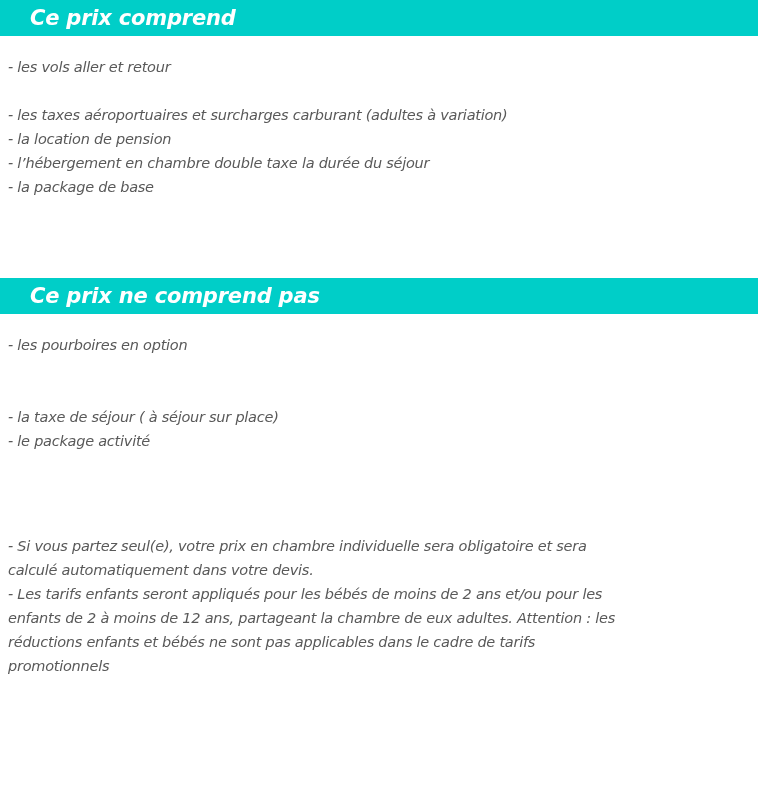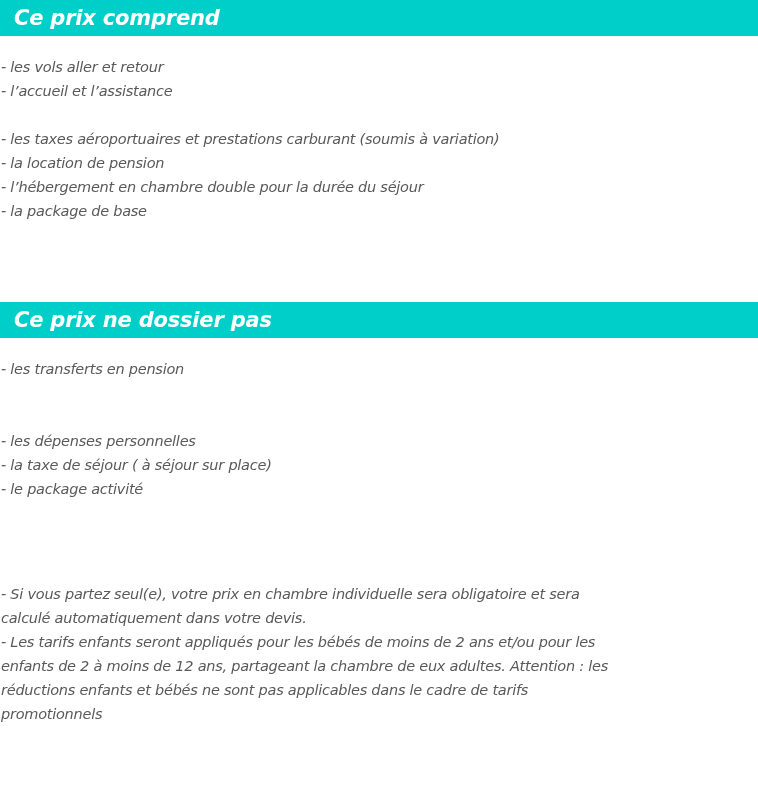--- a/index.html
+++ b/index.html
@@ -21,37 +21,37 @@
     position: relative;
     background: #ffffff;
   }
 
   
   .section-header {
     background: #00cec8;
     height: 36px;
     display: flex;
     align-items: center;
-    padding: 0 0 0 14px;
+    padding: 0 0 0 30px;
     box-sizing: border-box;
   }
   .section-header .title {
     color: #ffffff;
     font-family: "DejaVu Sans", sans-serif;
     font-style: italic;
     font-weight: bold;
     font-size: 21px;
     line-height: 21px;
     letter-spacing: -0.2px;
     white-space: nowrap;
   }
 
   
   .section-body {
-    padding: 0 0 0 1px;
+    padding: 0 0 0 8px;
   }
   .line {
     color: #595959;
     font-family: "DejaVu Sans", sans-serif;
     font-style: italic;
     font-size: 14.5px;
     line-height: 24px;
     white-space: nowrap;
     letter-spacing: -0.25px;
   }
@@ -75,40 +75,38 @@
 
 <div class="page">
 
   <div class="section">
     <div class="section-header">
       <span class="title">Ce prix comprend</span>
     </div>
     <div class="gap-after-header"></div>
     <div class="section-body">
       <div class="line">- les vols aller et retour</div>
-      <div class="line">- l’accueil et l’assistance</div>
       <div class="spacer-line"></div>
-      <div class="line">- les taxes aéroportuaires et prestations carburant (soumis à variation)</div>
+      <div class="line">- les taxes aéroportuaires et surcharges carburant (adultes à variation)</div>
       <div class="line">- la location de pension</div>
-      <div class="line">- l’hébergement en chambre double pour la durée du séjour</div>
+      <div class="line">- l’hébergement en chambre double taxe la durée du séjour</div>
       <div class="line">- la package de base</div>
     </div>
     <div class="gap-s1-bottom"></div>
   </div>
 
   <div class="section">
     <div class="section-header">
-      <span class="title">Ce prix ne dossier pas</span>
+      <span class="title">Ce prix ne comprend pas</span>
     </div>
     <div class="gap-after-header"></div>
     <div class="section-body">
-      <div class="line">- les transferts en pension</div>
+      <div class="line">- les pourboires en option</div>
       <div class="spacer-line"></div>
       <div class="spacer-line"></div>
-      <div class="line">- les dépenses personnelles</div>
       <div class="line">- la taxe de séjour ( à séjour sur place)</div>
       <div class="line">- le package activité</div>
     </div>
     <div class="gap-s2-bottom"></div>
   </div>
 
   <div class="section">
     <div class="gap-after-header"></div>
     <div class="section-body">
       <div class="line wrap">- Si vous partez seul(e), votre prix en chambre individuelle sera obligatoire et sera calculé automatiquement dans votre devis.</div>

